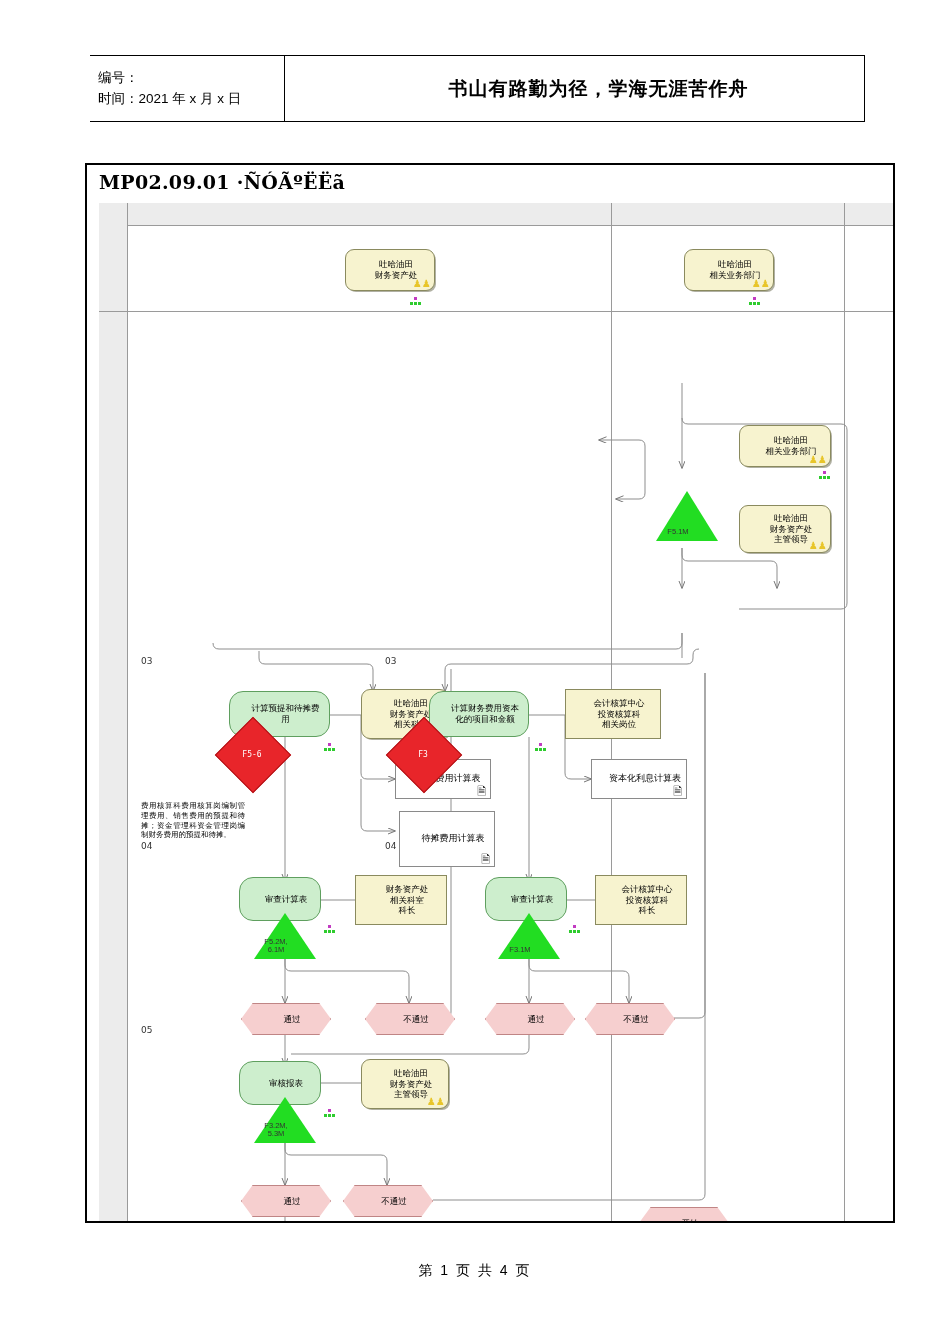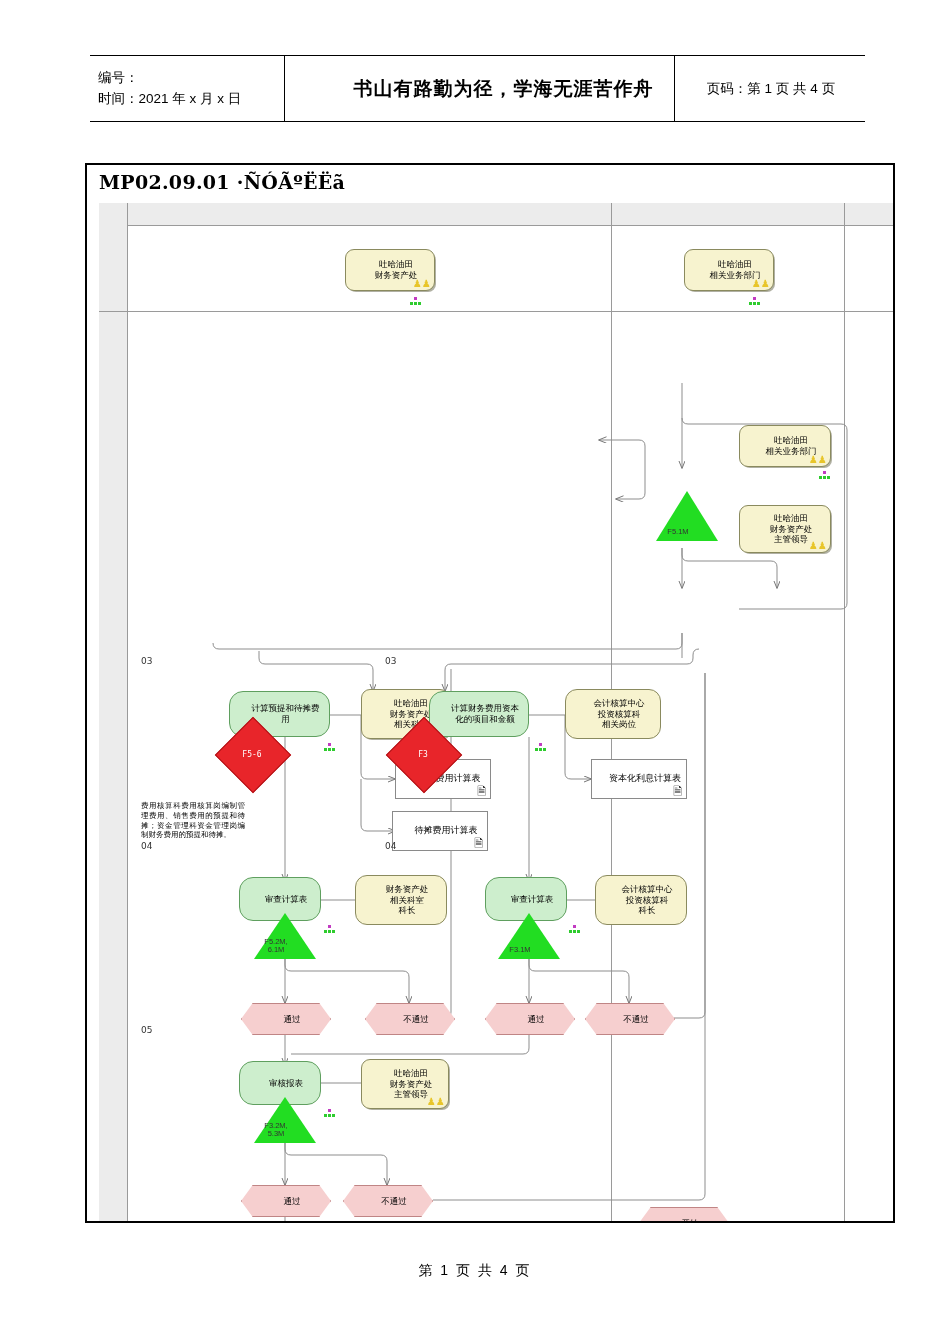--- a/index.html
+++ b/index.html
@@ -30,21 +30,21 @@
   .lane-hline{position:absolute;height:1px;background:#9a9a9a;}
   .lane-left-strip{position:absolute;left:0;top:0;bottom:0;width:28px;background:#ececec;}
 
   
   .node{position:absolute;box-sizing:border-box;display:flex;align-items:center;
         justify-content:center;text-align:center;font-size:8.5px;line-height:1.25;
         font-family:"DejaVu Sans","Liberation Sans",sans-serif;padding-left:12px;}
 
   .n-role{background:#f7f3cf;border:1px solid #8a8a5e;border-radius:9px;
           box-shadow:2px 2px 0 -1px rgba(80,80,50,.45);}
-  .n-role-sq{background:#f7f3cf;border:1px solid #8a8a5e;border-radius:12px;}
+  .n-role-sq{background:#f7f3cf;border:1px solid #8a8a5e;border-radius:0;}
   .n-proc{background:#cdeecd;border:1px solid #5f9f5f;border-radius:14px;}
   .n-doc{background:#ffffff;border:1px solid #8a8a8a;border-radius:0;font-size:9px;}
 
   .n-hex{background:#f6cfcf;border:1px solid #c08585;}
   .hexclip{clip-path:polygon(13% 0,87% 0,100% 50%,87% 100%,13% 100%,0 50%);}
 
   .n-diamond{width:52px;height:52px;background:#e8252a;border:1px solid #b01217;
       transform:rotate(45deg);}
   .diamond-wrap{position:absolute;width:52px;height:52px;}
   .diamond-label{position:absolute;inset:0;display:flex;align-items:center;justify-content:center;
@@ -77,23 +77,20 @@
 </head>
 <body>
 
 <div id="header-table">
   <div class="hdr-cell" id="hdr-left">
     <div>编号：</div>
     <div>时间：2021 年 x 月 x 日</div>
   </div>
   <div class="hdr-cell" id="hdr-mid">
     <div id="hdr-motto">书山有路勤为径，学海无涯苦作舟</div>
-  </div>
-  <div class="hdr-cell" id="hdr-right">
-    <div>页码：第 1 页  共 4 页</div>
   </div>
 </div>
 
 <div id="diagram-frame">
 
   <div id="diagram-title">MP02.09.01 ·ÑÓÃºËËã</div>
 
   <div id="lane-canvas">
 
     <div class="lane-headband"></div>
@@ -260,21 +257,21 @@
         <rect x="4" y="0" width="3" height="3" fill="#c23bc2"></rect>
         <rect x="0" y="5" width="3" height="3" fill="#2ecc2e"></rect>
         <rect x="4" y="5" width="3" height="3" fill="#2ecc2e"></rect>
         <rect x="8" y="5" width="3" height="3" fill="#2ecc2e"></rect>
       </svg>
 
     <div class="node n-doc" style="left:296px;top:556px;width:96px;height:40px;">
       <span>预提费用计算表</span>
       <span class="docglyph">🗎</span>
     </div>
-    <div class="node n-doc" style="left:293px;top:608px;width:96px;height:40px;">
+    <div class="node n-doc" style="left:300px;top:608px;width:96px;height:56px;">
       <span>待摊费用计算表</span>
       <span class="docglyph">🗎</span>
     </div>
 
     <div class="annot" style="left:42px;top:598px;width:104px;">费用核算科费用核算岗编制管理费用、销售费用的预提和待摊；资金管理科资金管理岗编制财务费用的预提和待摊。</div>
 
     <div class="step-no" style="left:286px;top:453px;">03</div>
 
     <div class="node n-proc" style="left:330px;top:488px;width:100px;height:46px;">
       <div>

